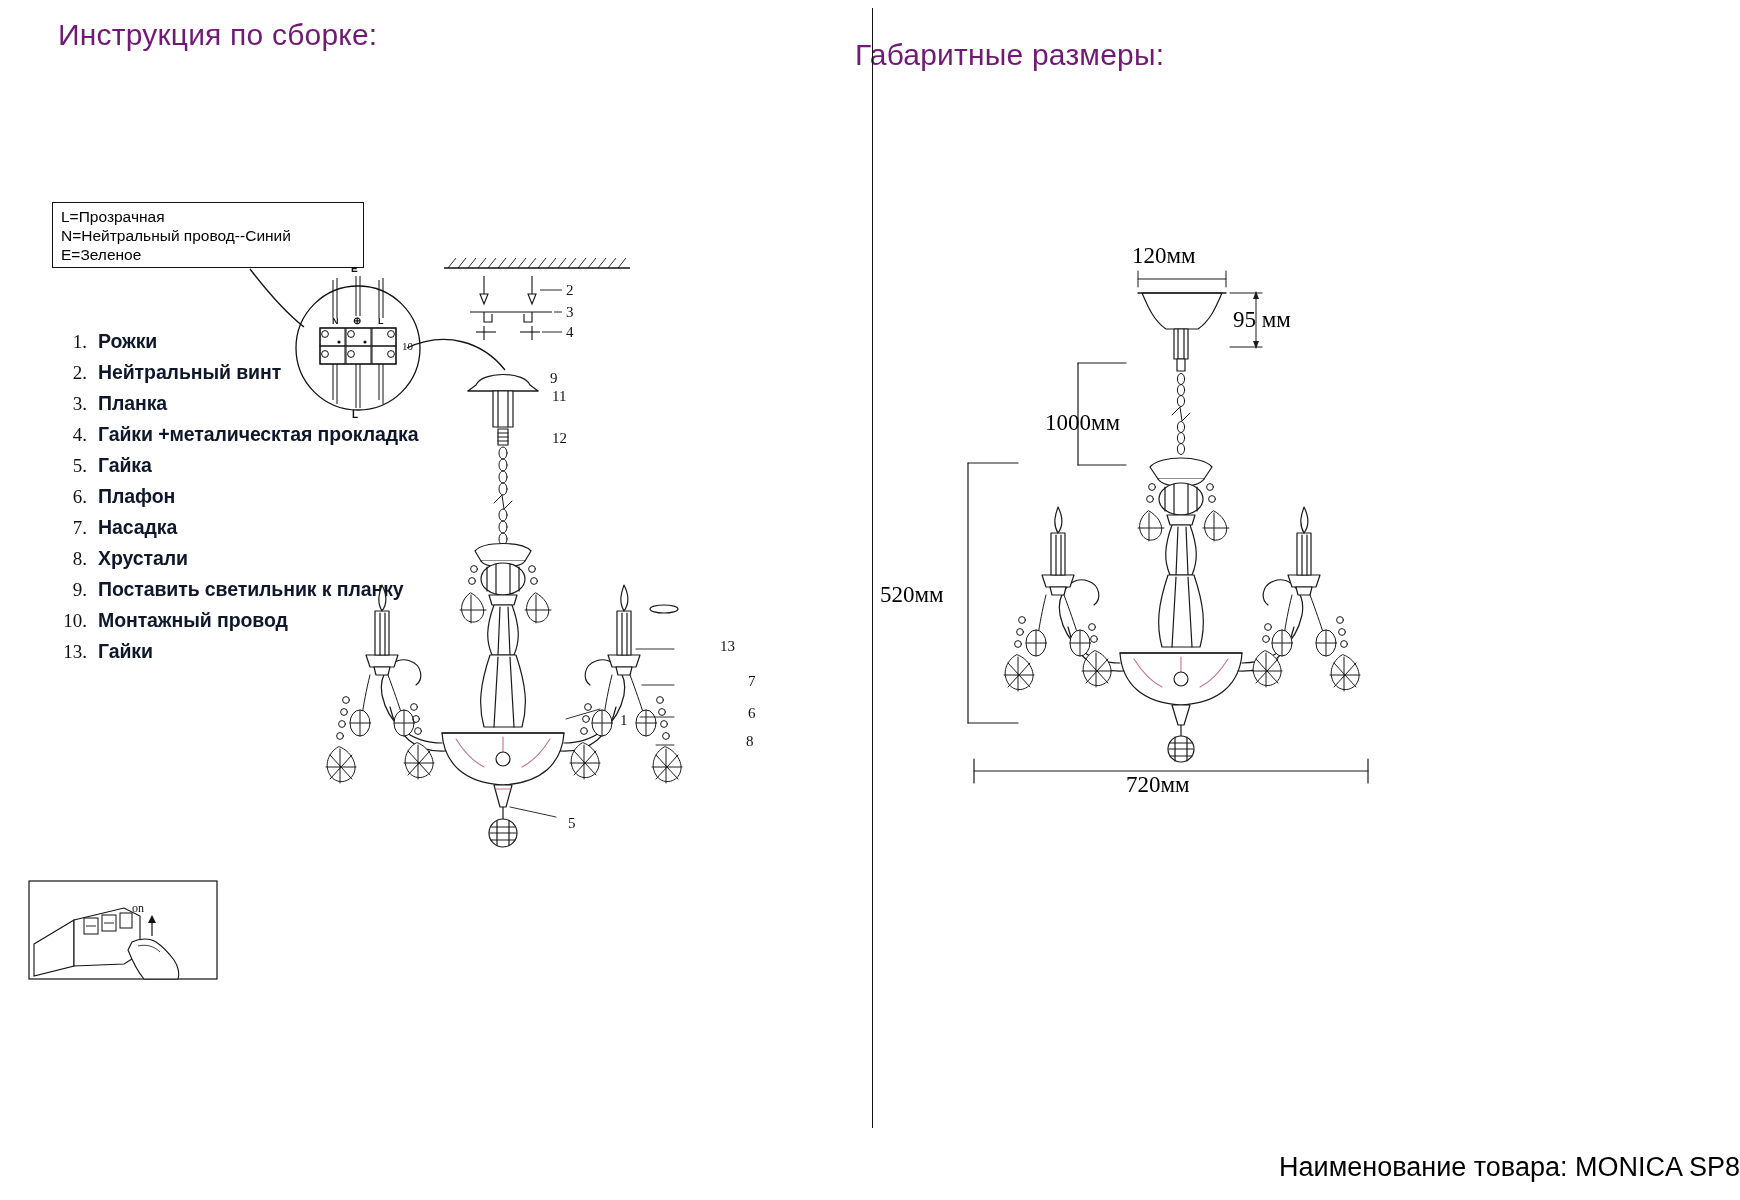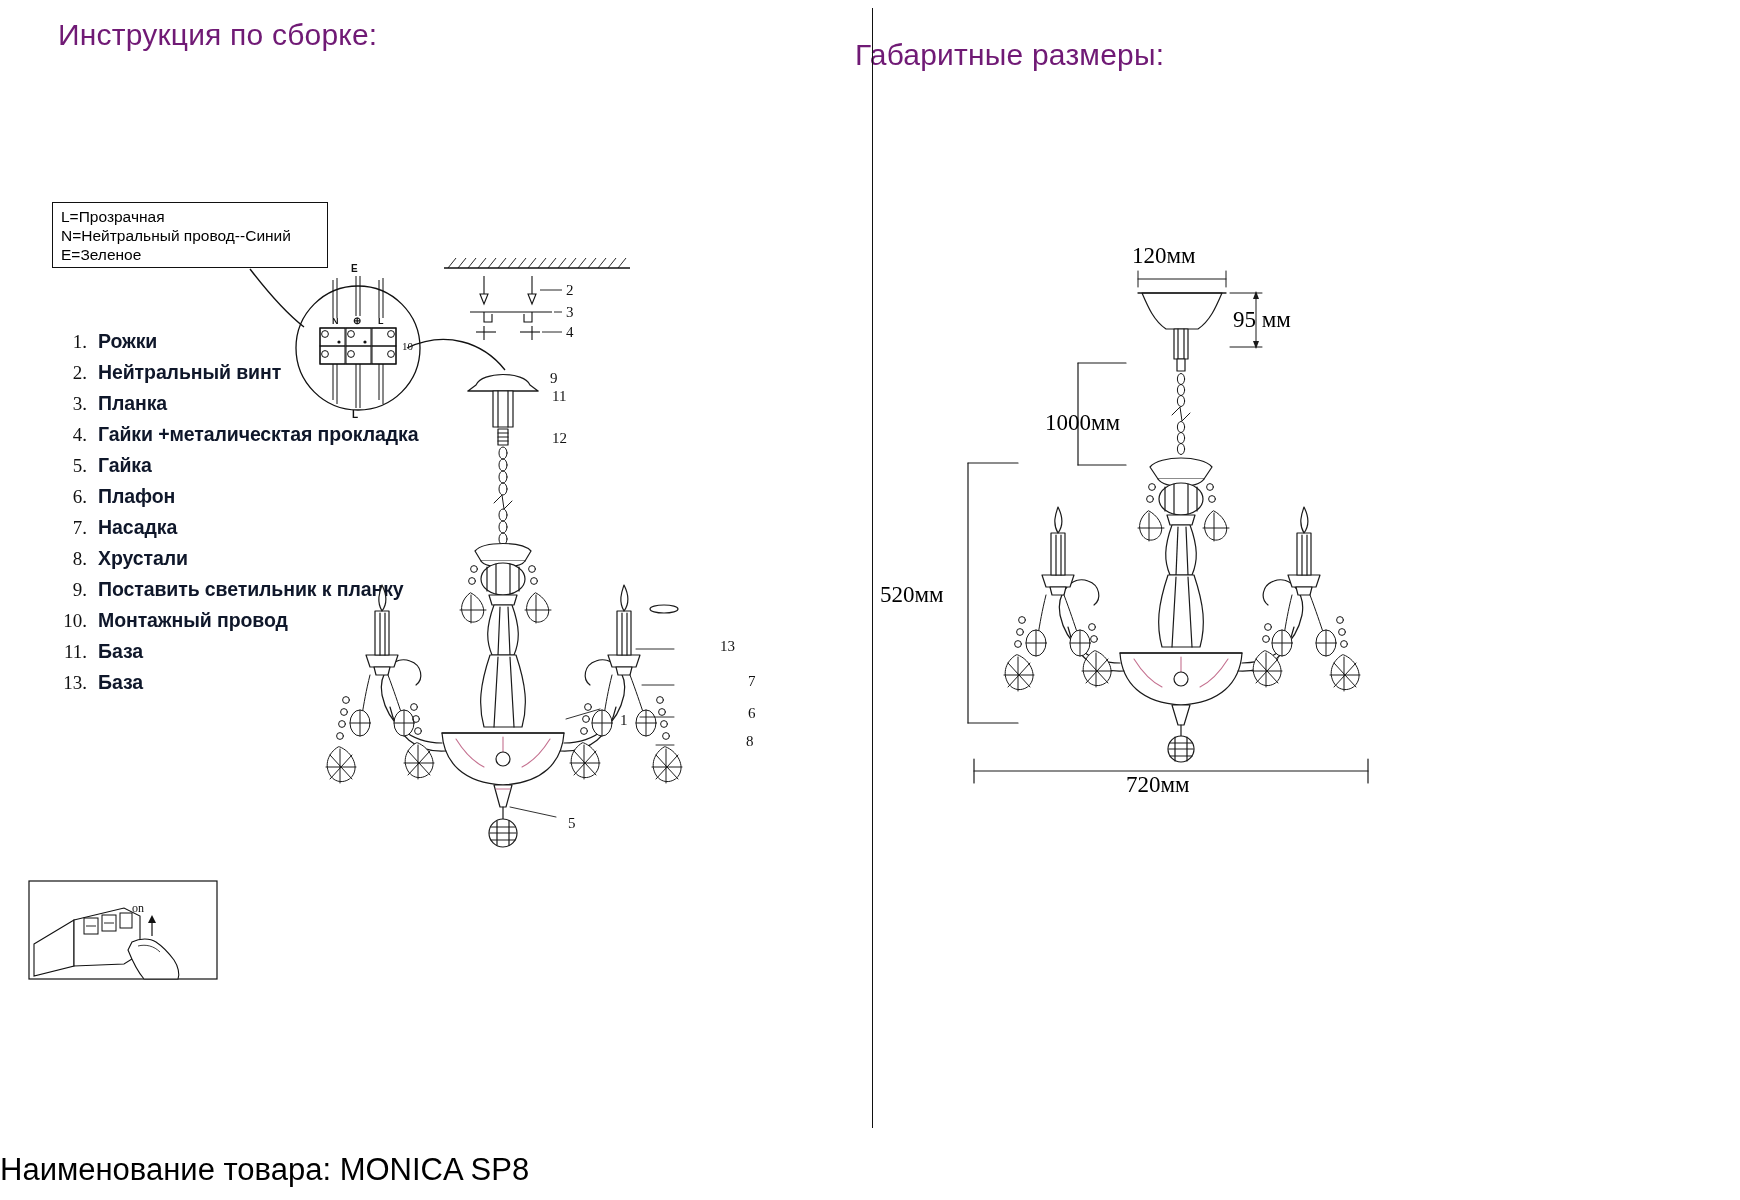--- a/index.html
+++ b/index.html
@@ -30,30 +30,30 @@
     position:absolute;
     left:872px; top:8px;
     width:1px; height:1120px;
     background:#111;
   }
 
   
   #bottom-title {
     position:absolute;
     left:0; right:0; top:1152px;
-    text-align:left;
-    font-size:31px;
+    text-align:right;
+    font-size:27px;
     white-space:nowrap;
   }
 
   
   #legend-box {
     position:absolute;
     left:52px; top:202px;
-    width:276px; height:66px;
+    width:312px; height:66px;
     border:1.4px solid #111;
     background:#fff;
     padding:4px 0 0 8px;
     z-index:6;
   }
   #legend-box .ln {
     font-size:15.5px;
     line-height:19px;
     white-space:nowrap;
   }
@@ -215,26 +215,22 @@
     </div>
     <div class="part-row">
       <span class="part-num">9.</span>
       <span class="part-label">Поставить светильник к планку</span>
     </div>
     <div class="part-row">
       <span class="part-num">10.</span>
       <span class="part-label">Монтажный провод</span>
     </div>
     <div class="part-row">
-      <span class="part-num">11.</span>
-      <span class="part-label">База</span>
-    </div>
-    <div class="part-row">
       <span class="part-num">13.</span>
-      <span class="part-label">База</span>
+      <span class="part-label">Гайки</span>
     </div>
   </div>
 
   <svg class="draw" width="220" height="120" viewBox="0 0 220 120" style="left:440px; top:250px;">
 
     <line x1="4" y1="18" x2="190" y2="18" stroke="#111" stroke-width="1.3"></line>
     <g stroke="#111" stroke-width="0.9">
       <line x1="8" y1="18" x2="16" y2="8"></line>
       <line x1="18" y1="18" x2="26" y2="8"></line>
       <line x1="28" y1="18" x2="36" y2="8"></line>

